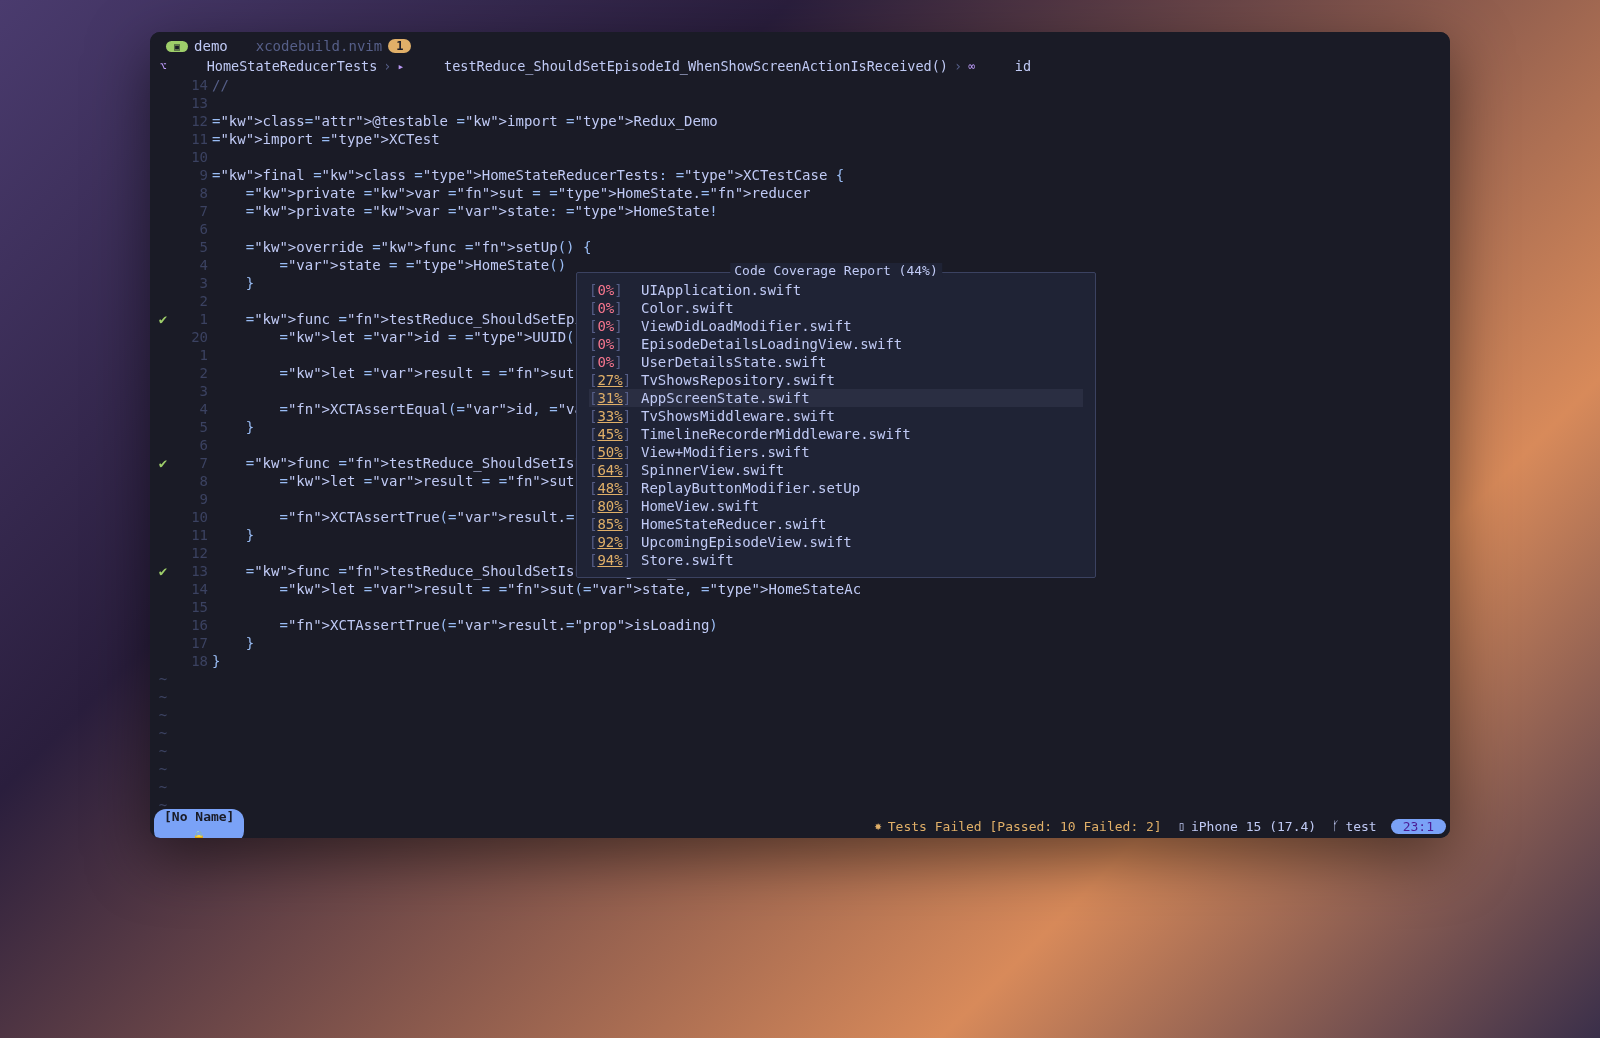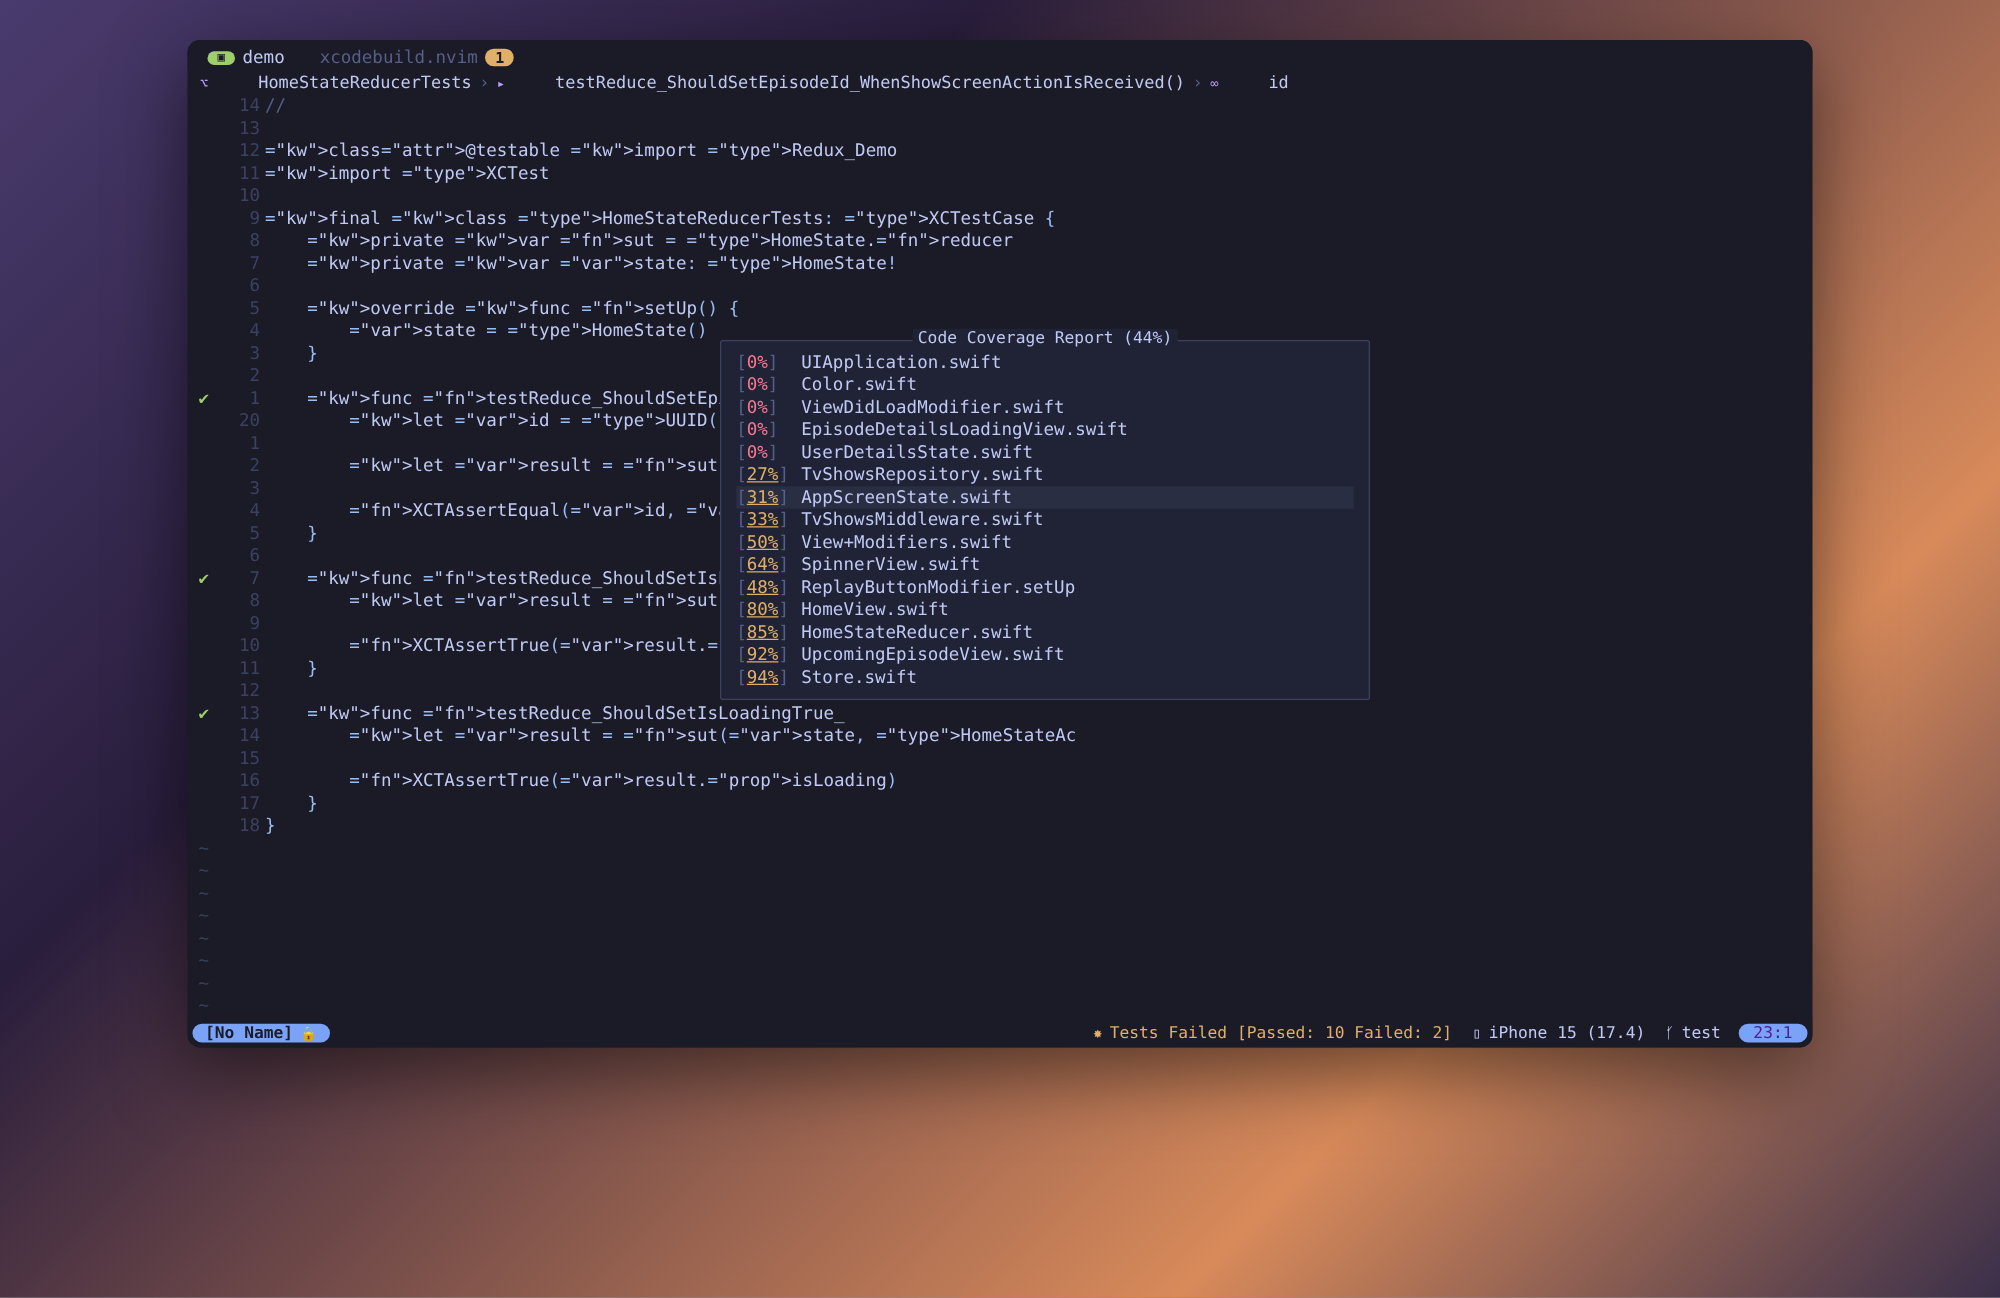--- a/index.html
+++ b/index.html
@@ -147,20 +147,21 @@
   }
   .sl-pill {
     background: #7aa2f7;
     color: #1a1b26;
     border-radius: 12px;
     padding: 0 10px;
     display: flex;
     align-items: center;
     gap: 6px;
     font-weight: 600;
+    flex-direction: column;
   }
   .sl-spacer { flex: 1; }
   .sl-seg { margin: 0 8px; display: flex; align-items: center; gap: 6px; }
   .sl-test { color: #e0af68; }
   .sl-icon { font-size: 12px; }
   .sl-pos {
     background: #7aa2f7;
     color: #4c1d95;
     border-radius: 12px;
     padding: 0 12px;
@@ -315,20 +316,24 @@
           </div>
           <div class="covrow sel">
             <span class="covpct"><span class="br">[</span><span class="pct-yel">31%</span><span class="br">]</span></span>
             <span class="covfile">AppScreenState.swift</span>
           </div>
           <div class="covrow">
             <span class="covpct"><span class="br">[</span><span class="pct-yel">33%</span><span class="br">]</span></span>
             <span class="covfile">TvShowsMiddleware.swift</span>
           </div>
           <div class="covrow">
+            <span class="covpct"><span class="br">[</span><span class="pct-yel">45%</span><span class="br">]</span></span>
+            <span class="covfile">TimelineRecorderMiddleware.swift</span>
+          </div>
+          <div class="covrow">
             <span class="covpct"><span class="br">[</span><span class="pct-yel">50%</span><span class="br">]</span></span>
             <span class="covfile">View+Modifiers.swift</span>
           </div>
           <div class="covrow">
             <span class="covpct"><span class="br">[</span><span class="pct-yel">64%</span><span class="br">]</span></span>
             <span class="covfile">SpinnerView.swift</span>
           </div>
           <div class="covrow">
             <span class="covpct"><span class="br">[</span><span class="pct-yel">48%</span><span class="br">]</span></span>
             <span class="covfile">ReplayButtonModifier.setUp</span>

